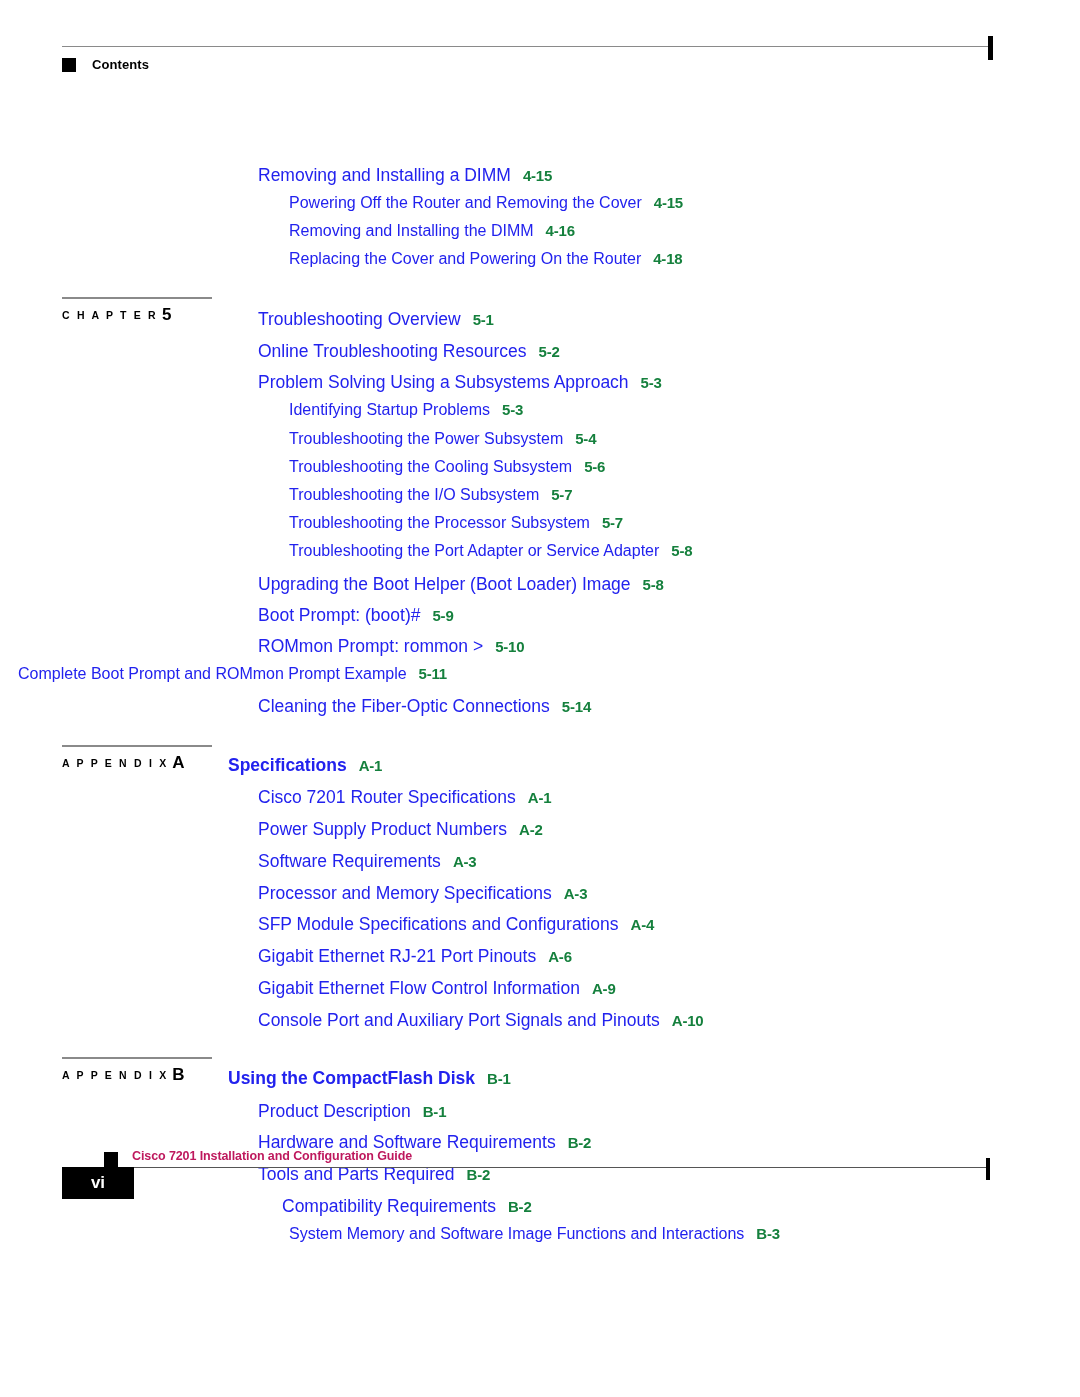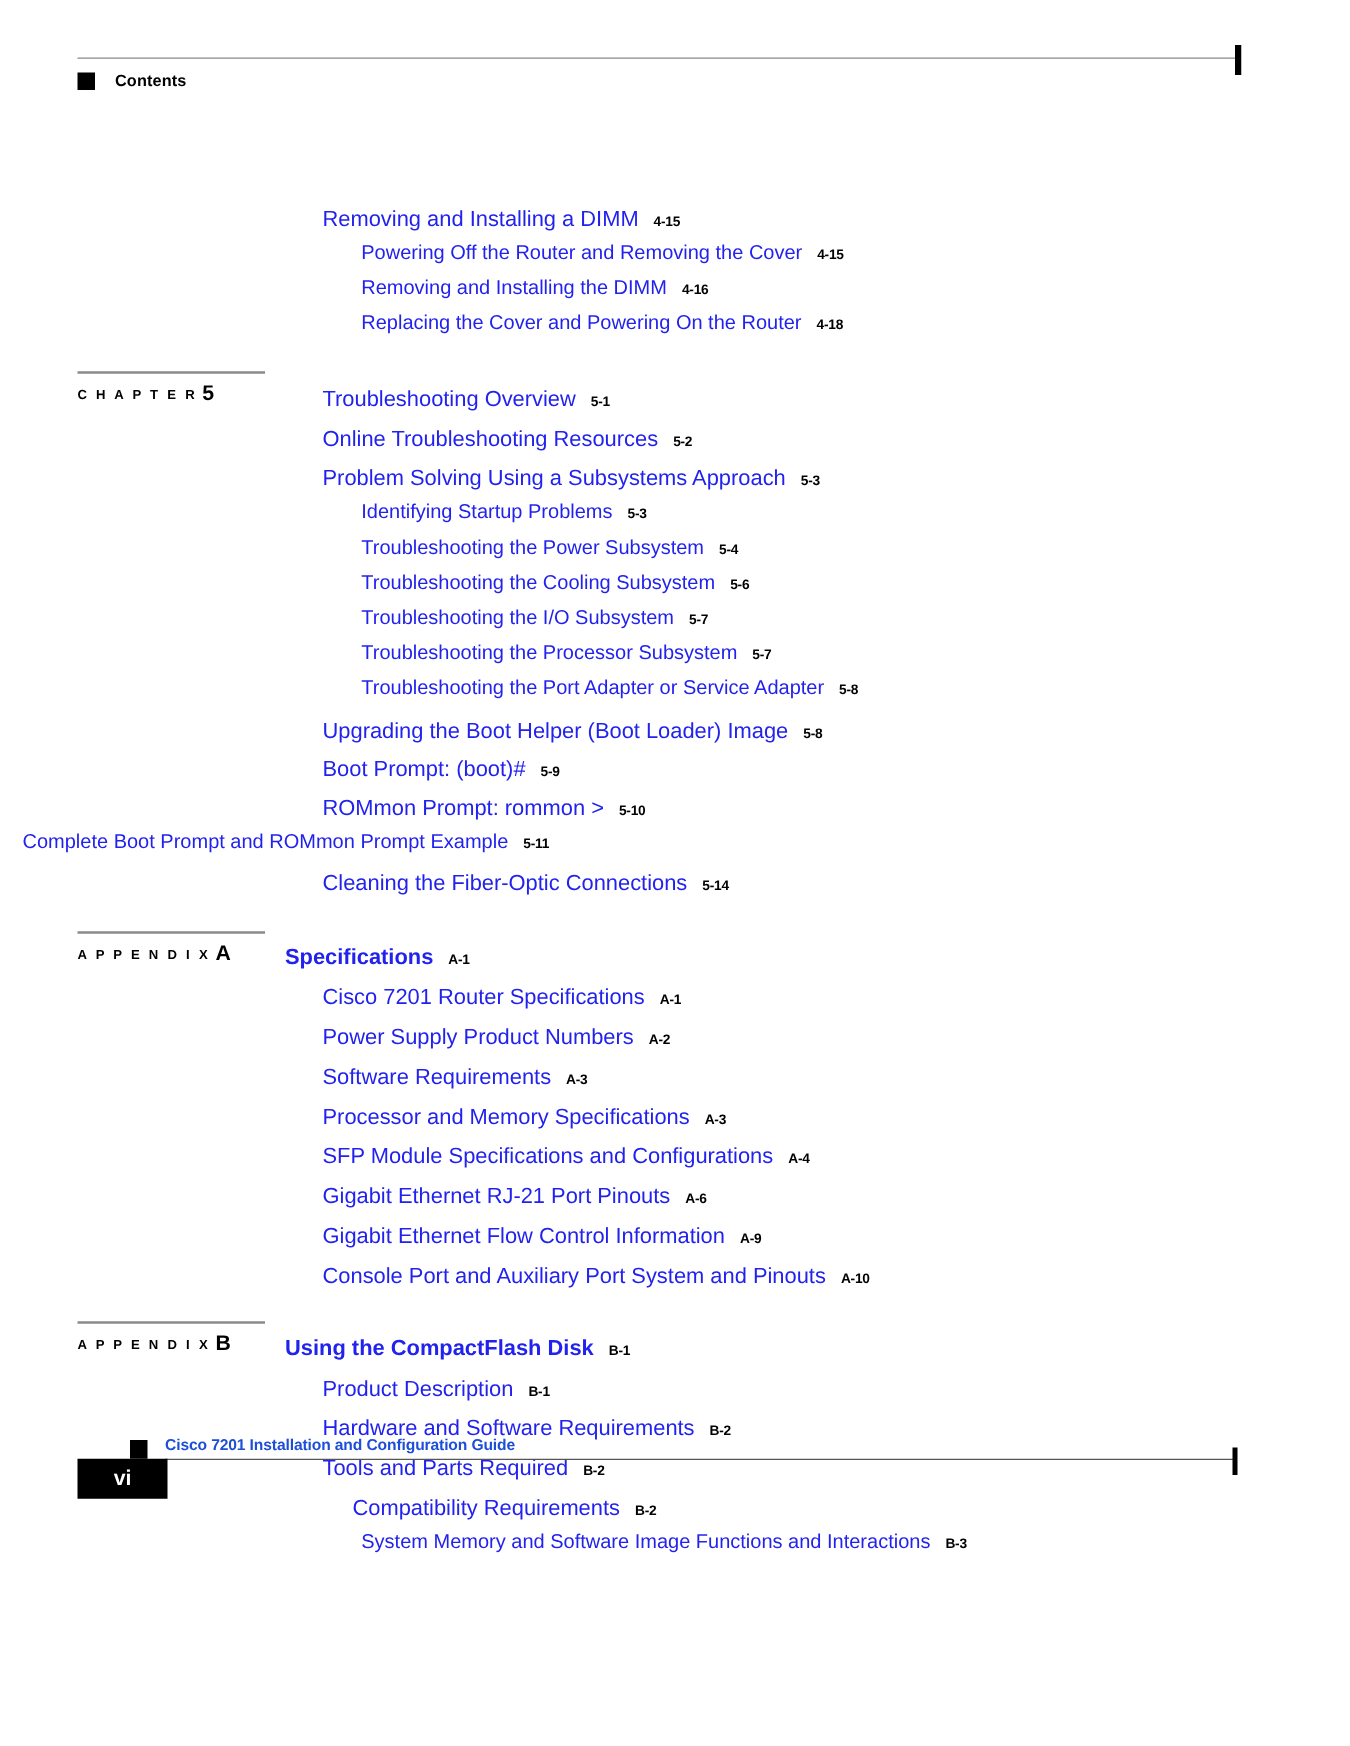--- a/index.html
+++ b/index.html
@@ -103,23 +103,23 @@
   .entry {
     position: relative;
     white-space: nowrap;
     line-height: 1;
     color: #2222ee;
   }
   .entry .title {
     color: #2222ee;
   }
   .entry .pg {
-    color: #000000;
-    font-weight: bold;
-    font-size: 11px;
+    color: #15803d;
+    font-weight: bold;
+    font-size: 15px;
     letter-spacing: -0.2px;
   }
 
   
   .lvl1 {
     font-size: 17.5px;
     padding-left: 258px;
   }
   .lvl1 .pg { margin-left: 12px; }
 
@@ -167,21 +167,21 @@
     width: 14px;
     height: 15px;
     background: #000000;
   }
   .footer-guide {
     position: absolute;
     left: 132px;
     top: 15px;
     font-size: 12.5px;
     font-weight: bold;
-    color: #1d4ed8;
+    color: #be185d;
     letter-spacing: -0.1px;
   }
   .footer-pagebox {
     position: absolute;
     left: 62px;
     top: 33px;
     width: 72px;
     height: 32px;
     background: #000000;
   }
@@ -254,21 +254,21 @@
           <div class="gutter-label"><span>A P P E N D I X</span><span class="num">A</span></div>
         </div>
         <div class="entry head" style="position: absolute; left: 0px; top: 757px;"><span class="title">Specifications</span><span class="pg">A-1</span></div>
         <div class="entry lvl1" style="position: absolute; left: 0px; top: 789px;"><span class="title">Cisco 7201 Router Specifications</span><span class="pg">A-1</span></div>
         <div class="entry lvl1" style="position: absolute; left: 0px; top: 821px;"><span class="title">Power Supply Product Numbers</span><span class="pg">A-2</span></div>
         <div class="entry lvl1" style="position: absolute; left: 0px; top: 853px;"><span class="title">Software Requirements</span><span class="pg">A-3</span></div>
         <div class="entry lvl1" style="position: absolute; left: 0px; top: 885px;"><span class="title">Processor and Memory Specifications</span><span class="pg">A-3</span></div>
         <div class="entry lvl1" style="position: absolute; left: 0px; top: 916px;"><span class="title">SFP Module Specifications and Configurations</span><span class="pg">A-4</span></div>
         <div class="entry lvl1" style="position: absolute; left: 0px; top: 948px;"><span class="title">Gigabit Ethernet RJ-21 Port Pinouts</span><span class="pg">A-6</span></div>
         <div class="entry lvl1" style="position: absolute; left: 0px; top: 980px;"><span class="title">Gigabit Ethernet Flow Control Information</span><span class="pg">A-9</span></div>
-        <div class="entry lvl1" style="position: absolute; left: 0px; top: 1012px;"><span class="title">Console Port and Auxiliary Port System and Pinouts</span><span class="pg">A-10</span></div>
+        <div class="entry lvl1" style="position: absolute; left: 0px; top: 1012px;"><span class="title">Console Port and Auxiliary Port Signals and Pinouts</span><span class="pg">A-10</span></div>
       </div>
       <div class="group">
         <div class="gutter" style="top: 1057px;">
           <div class="gutter-rule"></div>
           <div class="gutter-label"><span>A P P E N D I X</span><span class="num">B</span></div>
         </div>
         <div class="entry head" style="position: absolute; left: 0px; top: 1070px;"><span class="title">Using the CompactFlash Disk</span><span class="pg">B-1</span></div>
         <div class="entry lvl1" style="position: absolute; left: 0px; top: 1103px;"><span class="title">Product Description</span><span class="pg">B-1</span></div>
         <div class="entry lvl1" style="position: absolute; left: 0px; top: 1134px;"><span class="title">Hardware and Software Requirements</span><span class="pg">B-2</span></div>
         <div class="entry lvl1" style="position: absolute; left: 0px; top: 1166px;"><span class="title">Tools and Parts Required</span><span class="pg">B-2</span></div>

